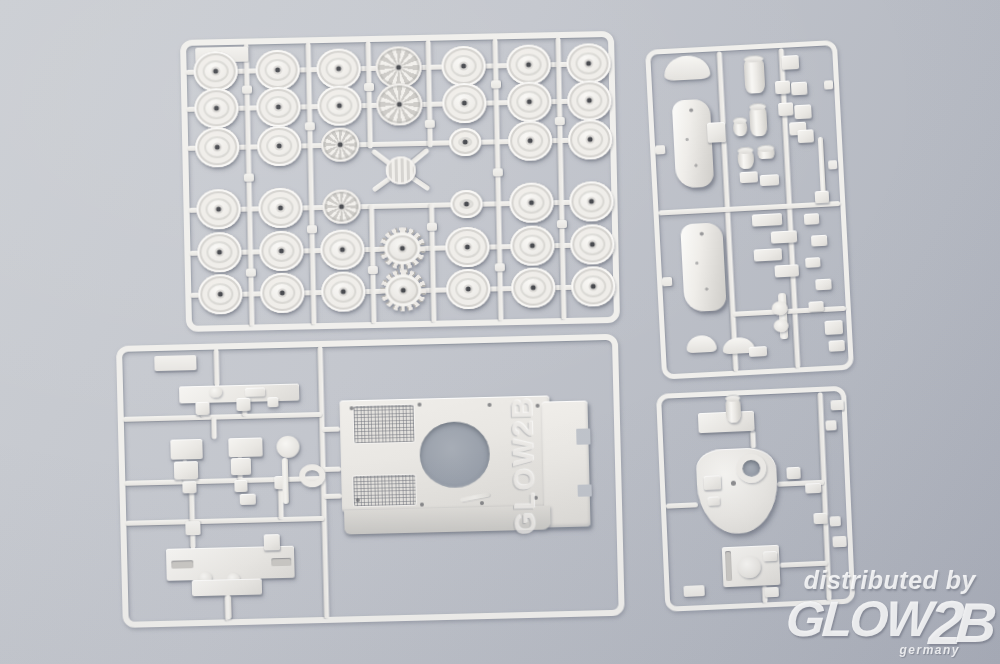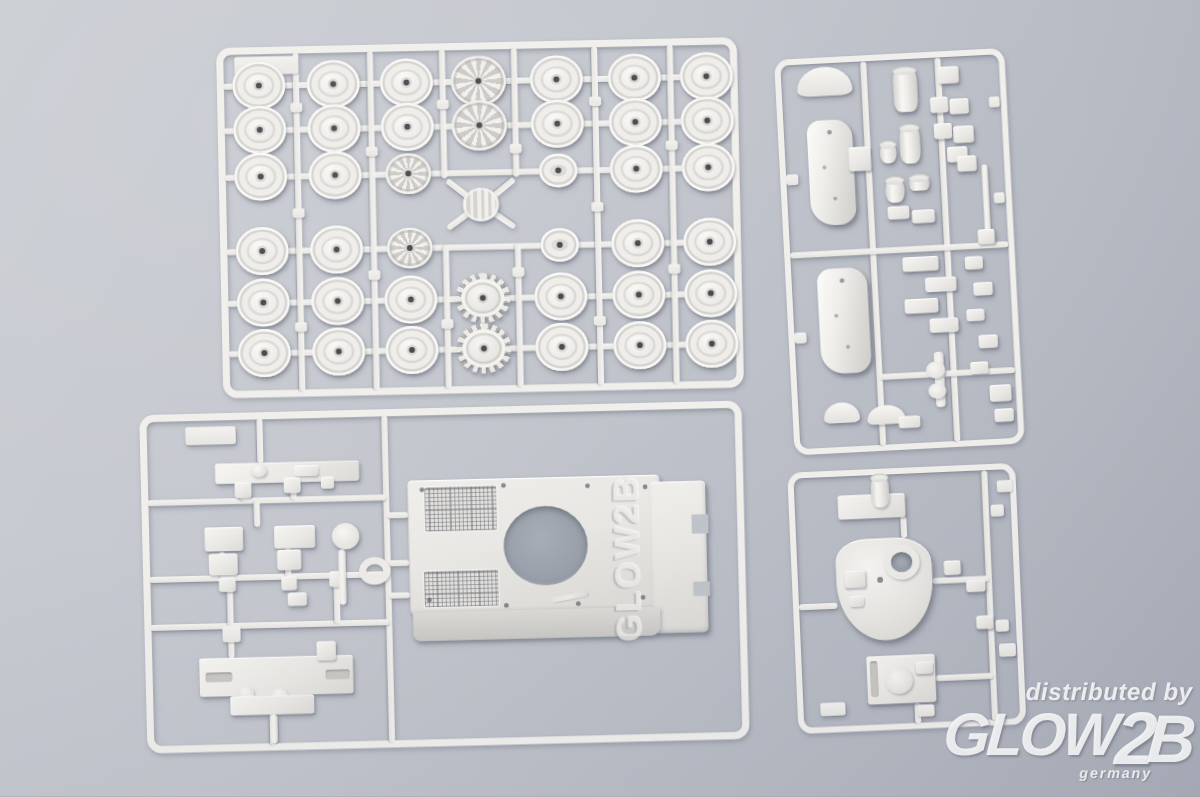--- a/index.html
+++ b/index.html
@@ -77,21 +77,21 @@
     box-shadow:inset 0 0 0 2px rgba(244,242,239,.9),1px 2px 2px rgba(104,110,122,.4);}
 
   
   .embossed{position:absolute;font-weight:bold;font-size:29px;letter-spacing:2px;text-align:center;
     color:rgba(235,233,229,.9);opacity:.8;transform:rotate(-90deg);
     text-shadow:1px 1px 1px rgba(255,255,255,.8),-1px -1px 1px rgba(122,126,136,.45);}
 
   
   .watermark{position:absolute;top:566px;right:6px;z-index:50;text-align:right;
     font-style:italic;font-weight:bold;color:rgba(255,255,255,.78);pointer-events:none;}
-  .wm-line1{font-size:20px;letter-spacing:.5px;
+  .wm-line1{font-size:25px;letter-spacing:.5px;margin-right:18px;
     text-shadow:1px 1.5px 2px rgba(108,113,126,.6),0 0 1px rgba(255,255,255,.35);}
   .wm-logo{line-height:.8;margin-top:3px;white-space:nowrap;transform:skewX(-4deg);transform-origin:right;
     color:rgba(255,255,255,.82);
     text-shadow:1.5px 2px 2px rgba(105,110,124,.55),0 0 1px rgba(170,174,182,.7);}
   .wm-glow{font-size:50px;letter-spacing:-3px;}
   .wm-two{font-size:62px;letter-spacing:-4px;vertical-align:-8px;}
   .wm-b{font-size:56px;letter-spacing:-2px;vertical-align:-6px;margin-left:-4px;}
   .wm-germany{font-size:12px;margin-top:-5px;margin-right:34px;letter-spacing:1.5px;
     text-shadow:1px 1px 1px rgba(108,113,126,.55);}
 </style>

